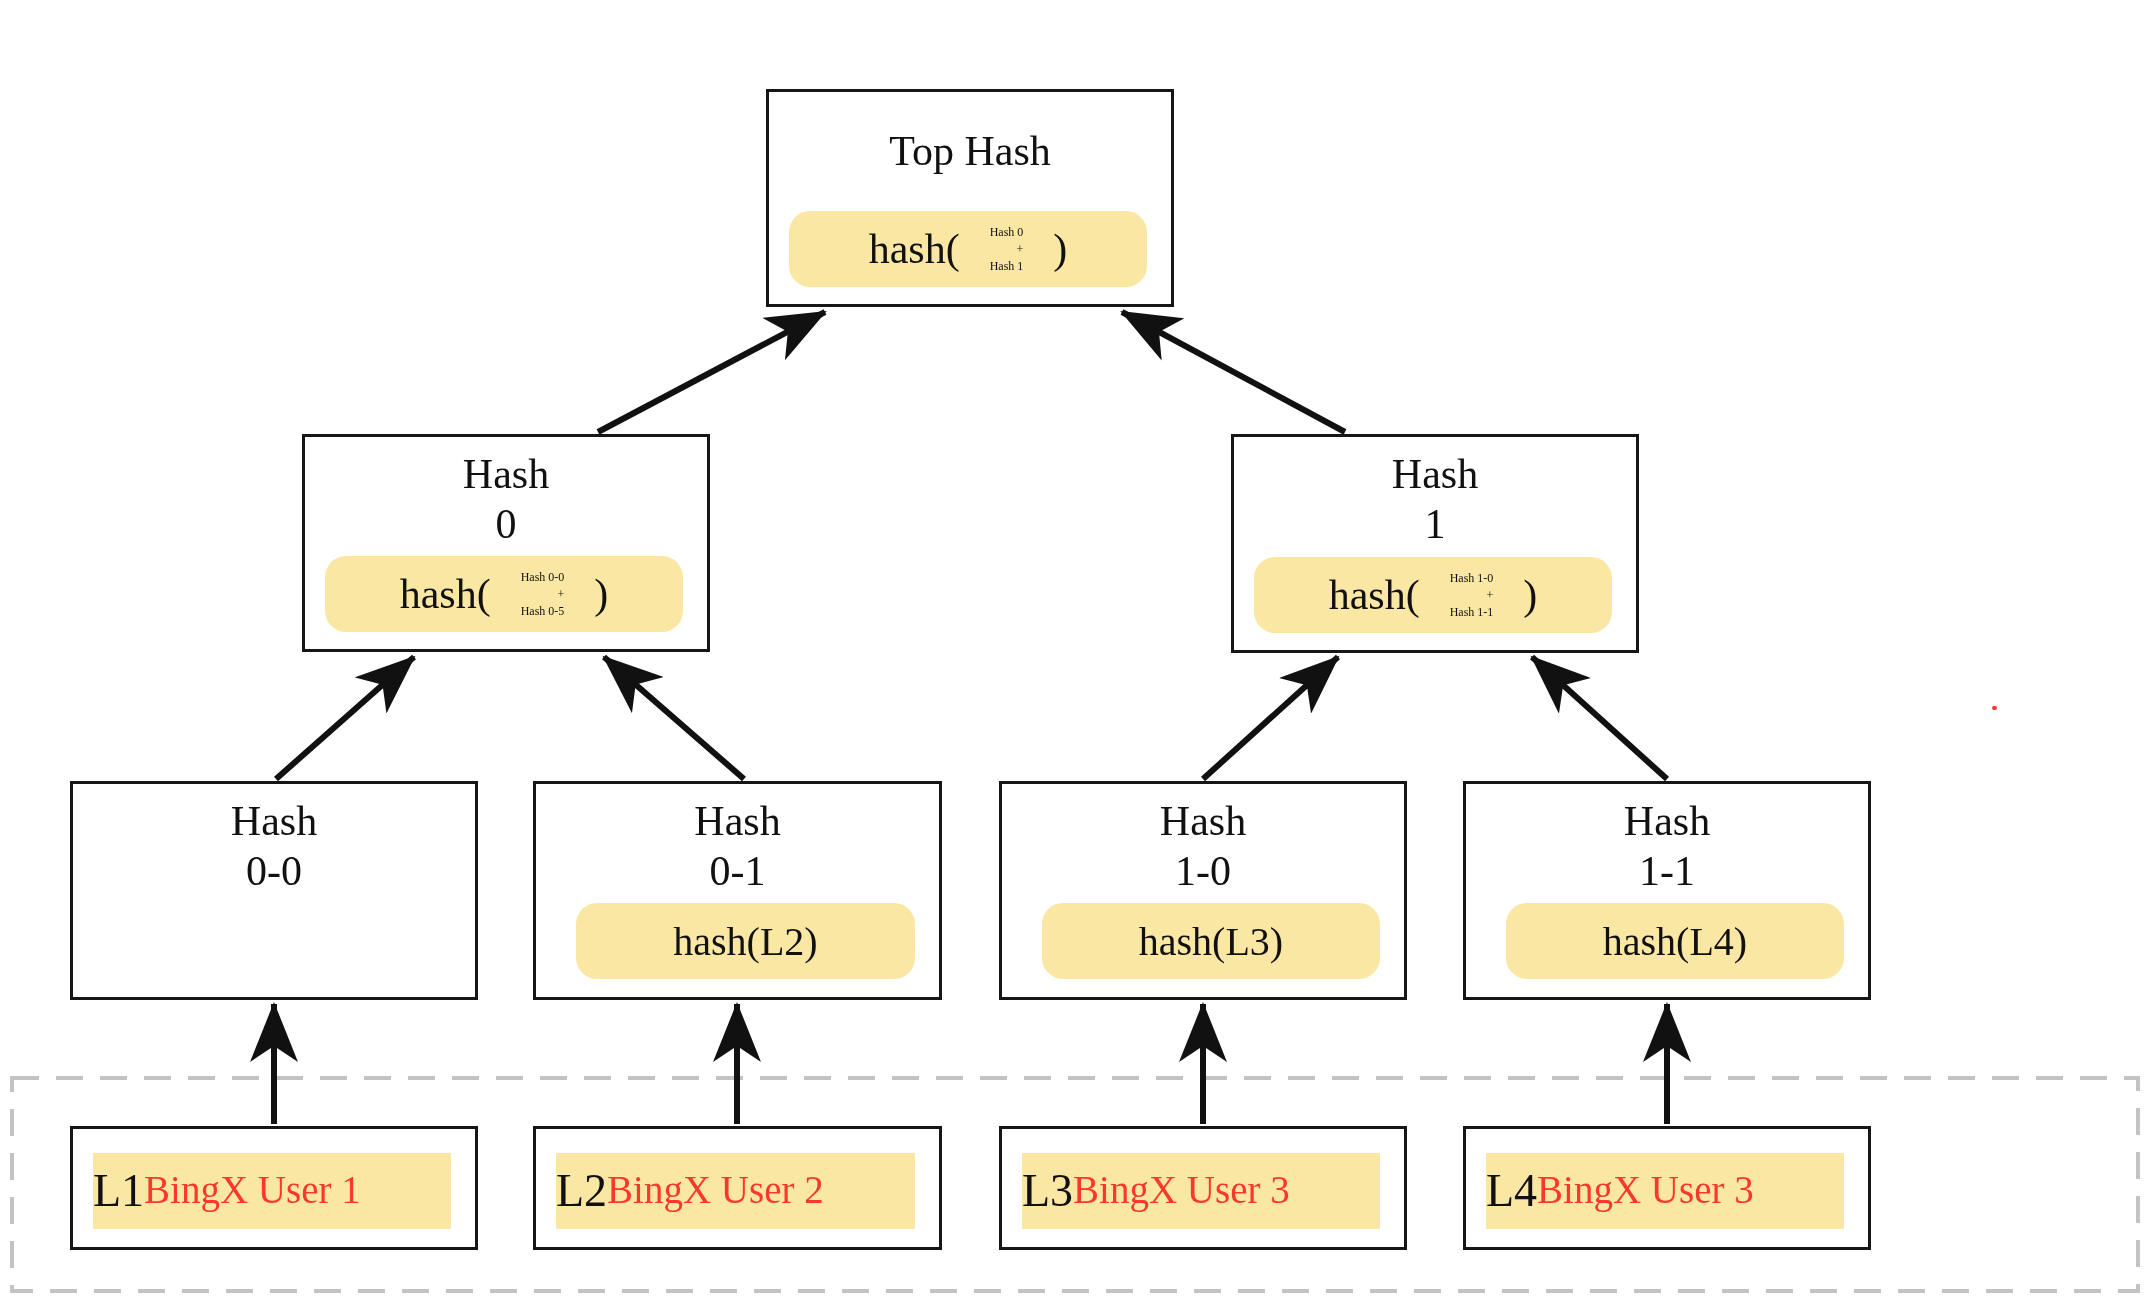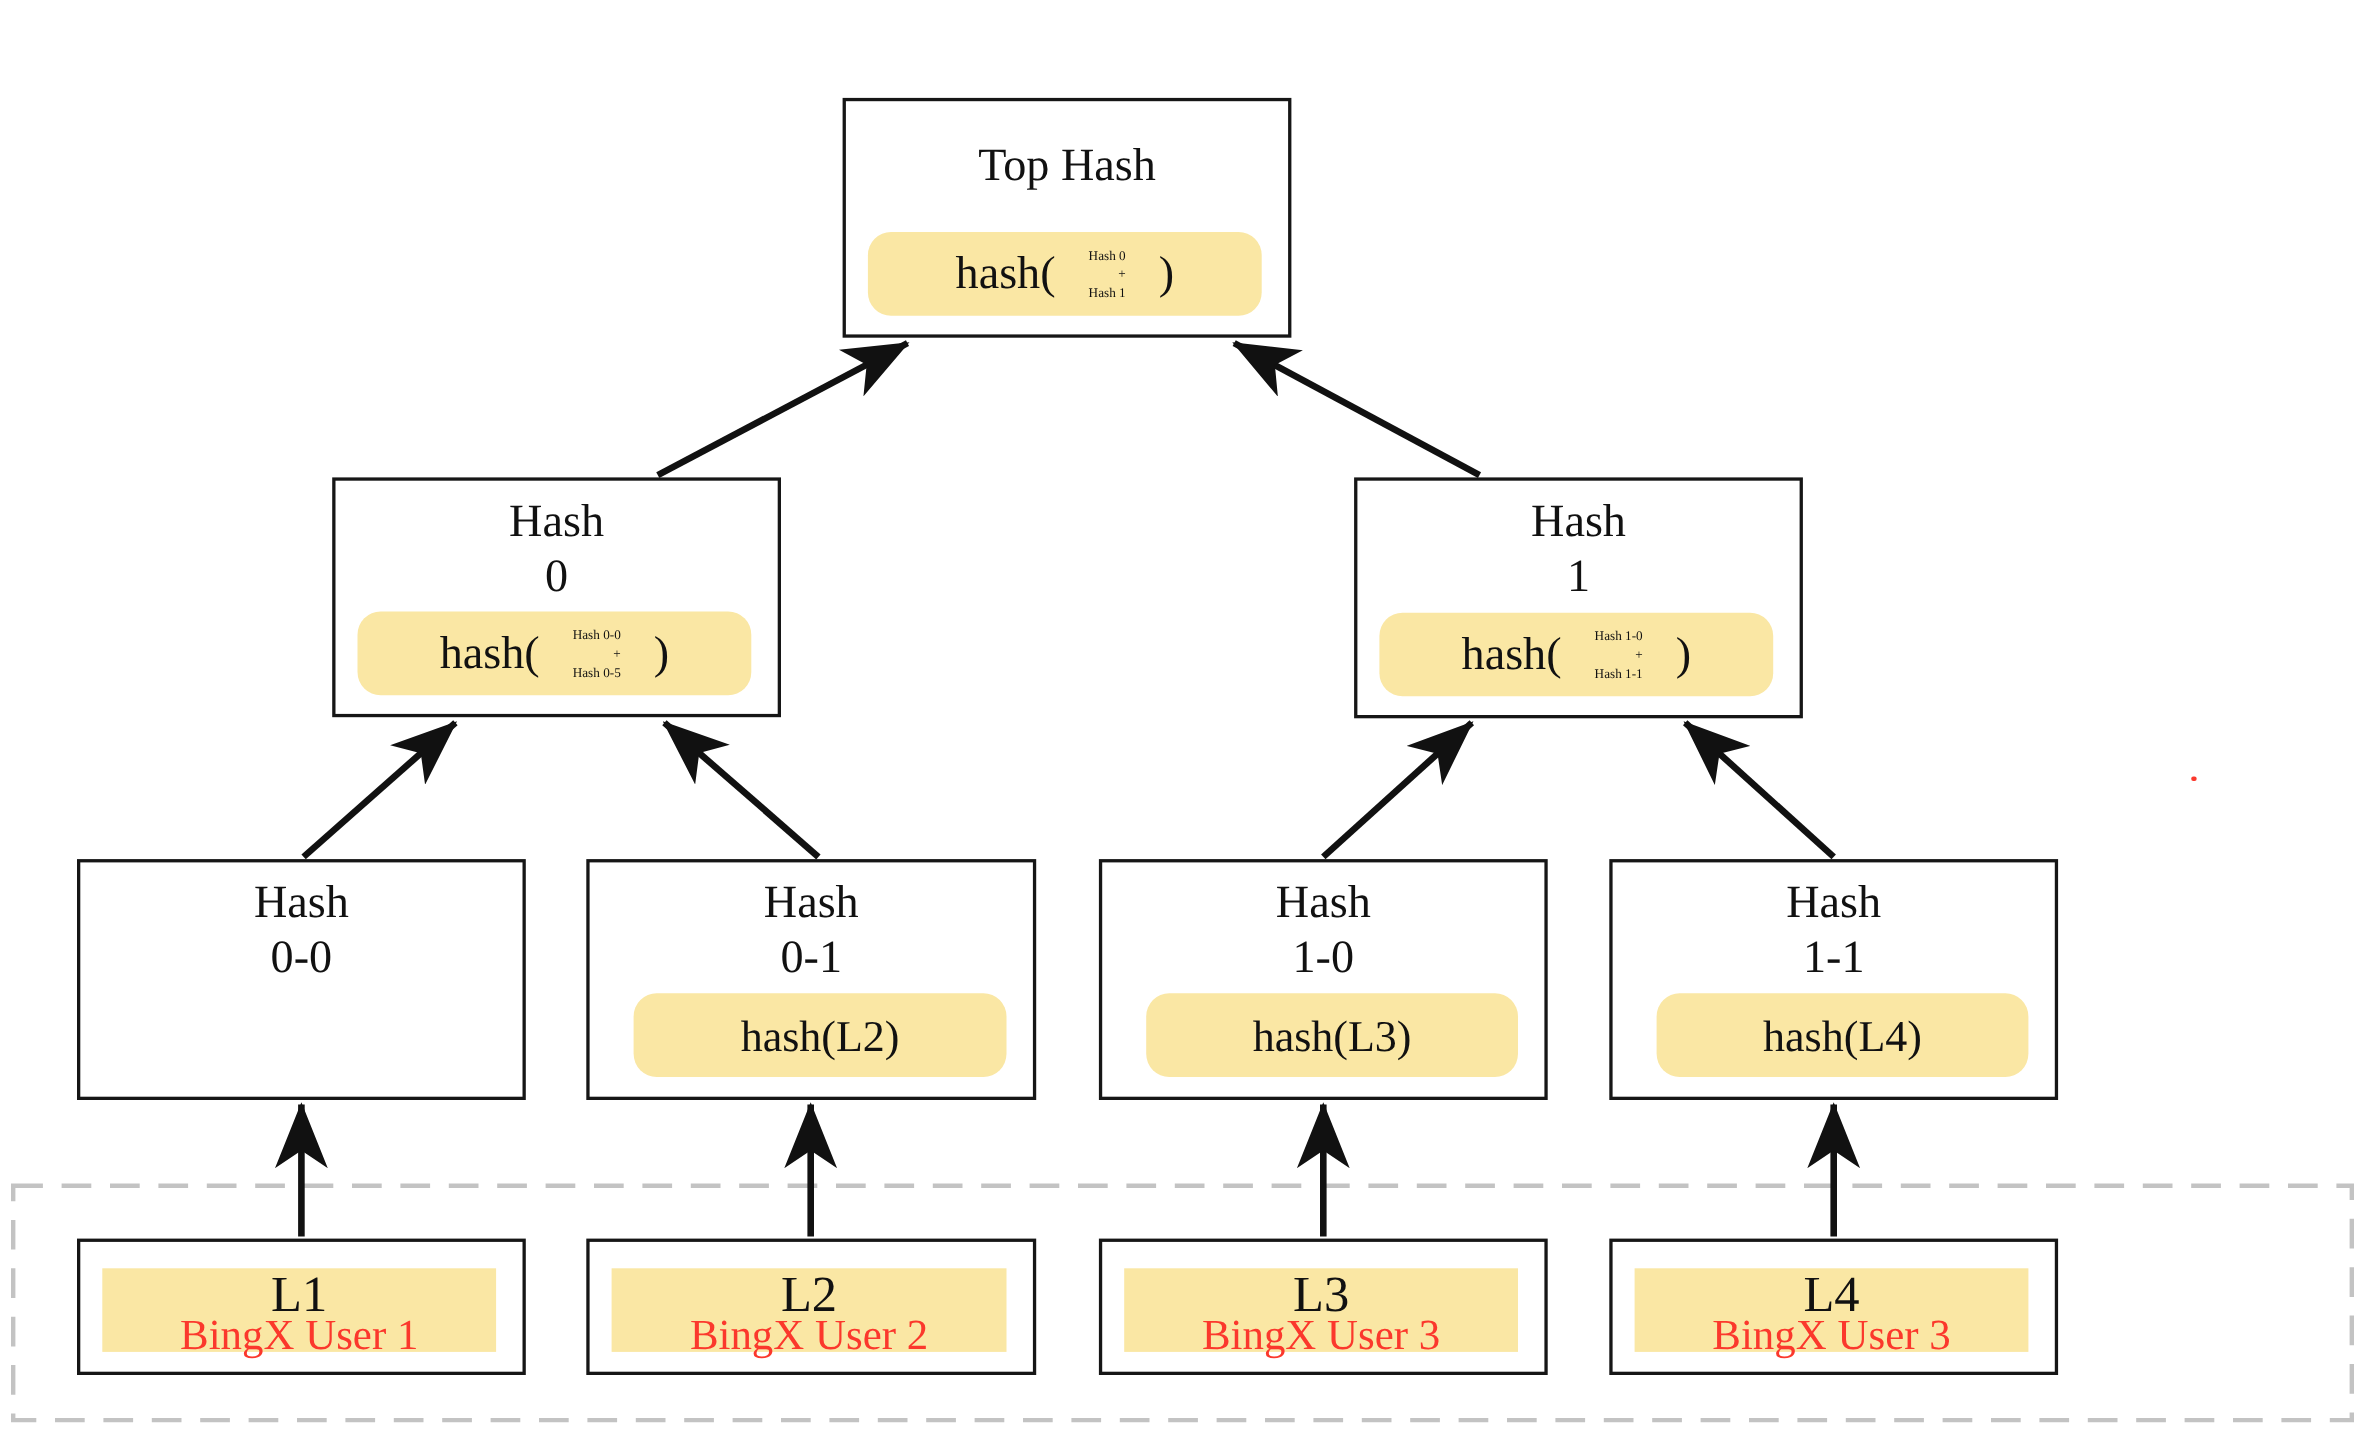--- a/index.html
+++ b/index.html
@@ -51,21 +51,21 @@
     background:#ffffff;
     border:3px solid var(--node-border);
     box-sizing:border-box;
   }
   .lfill {
     position:absolute;
     left:20px; right:24px; top:24px;
     height:76px;
     background:var(--highlight-fill);
     display:flex;
-    flex-direction:column;
+    flex-direction:row;
     align-items:center;
   }
   .llabel { font-size:46px; line-height:48px; }
   .lowner {
     font-family:Liberation Serif, serif;
     font-size:39px;
     line-height:30px;
     margin-top:-2px;
     color:var(--accent-red);
     white-space:nowrap;

